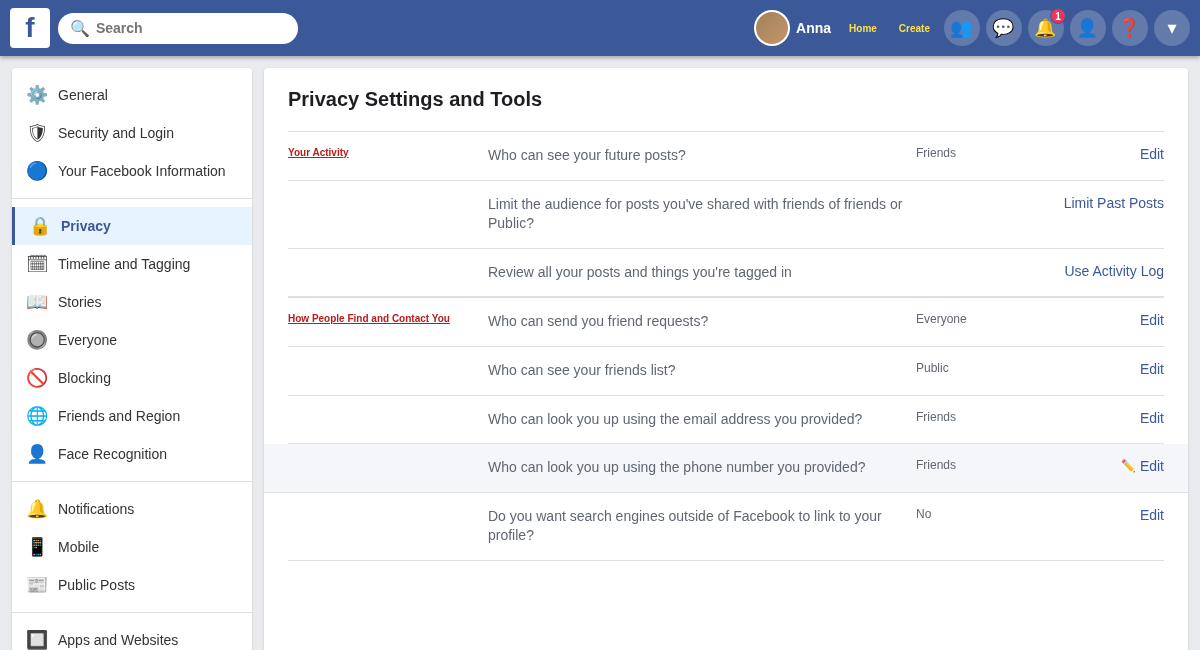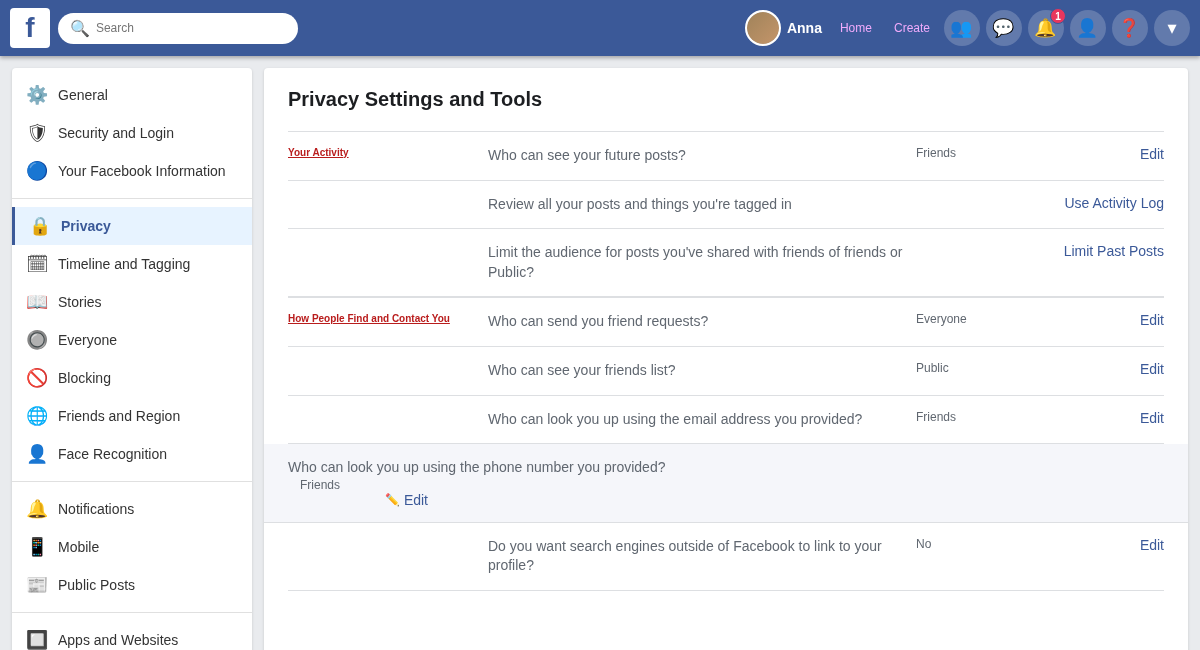--- a/index.html
+++ b/index.html
@@ -31,41 +31,41 @@
     .search-bar {
       display: flex; align-items: center;
       background: #fff;
       border-radius: 20px;
       padding: 6px 12px;
       width: 240px;
       margin-right: auto;
     }
     .search-bar input {
       border: none; outline: none; background: transparent;
-      font-size: 12px; color: #0c4a6e; width: 100%;
+      font-size: 14px; color: #0c4a6e; width: 100%; font-weight: bold;
     }
     .search-icon-nav { color: #3b5998; font-size: 16px; margin-right: 6px; }
 
     .nav-right {
       display: flex; align-items: center; gap: 6px;
     }
     .nav-avatar {
       width: 36px; height: 36px; border-radius: 50%;
       background: #ccc; overflow: hidden;
       display: flex; align-items: center; justify-content: center;
       border: 2px solid #fff;
     }
     .nav-avatar-inner {
       width: 100%; height: 100%;
       background: linear-gradient(135deg, #a0835a 0%, #c4956a 100%);
       border-radius: 50%;
     }
     .nav-username { color: #fff; font-weight: 600; font-size: 14px; margin-right: 4px; }
     .nav-btn {
-      color: #f0abfc; font-weight: 400; font-size: 12px; padding: 0 8px; cursor: pointer;
+      color: #fde047; font-weight: 700; font-size: 10px; padding: 0 8px; cursor: pointer;
     }
     .nav-icon-btn {
       width: 36px; height: 36px; border-radius: 50%;
       background: rgba(255,255,255,0.2);
       display: flex; align-items: center; justify-content: center;
       color: #fff; font-size: 18px; cursor: pointer; position: relative;
     }
     .badge {
       position: absolute; top: -2px; right: -2px;
       background: #e8365d; color: #fff; font-size: 10px; font-weight: 700;
@@ -123,21 +123,21 @@
 
     
     .settings-section {
       border-top: 1px solid #dddfe2;
     }
     .settings-row {
       display: flex; align-items: flex-start;
       border-bottom: 1px solid #dddfe2;
       padding: 14px 0;
     }
-    .settings-row.highlighted { background: #f5f6fa; margin: 0 -24px; padding: 14px 24px; flex-direction: column; }
+    .settings-row.highlighted { background: #f5f6fa; margin: 0 -24px; padding: 14px 24px; }
     .section-label {
       width: 200px; flex-shrink: 0;
       font-size: 10px; font-weight: 700; color: #b91c1c;
       padding-right: 20px;
       line-height: 1.4;
       text-decoration: underline;
     }
     .row-description {
       flex: 1; color: #606770; font-size: 14px; line-height: 1.4;
     }
@@ -271,29 +271,29 @@
 
     <div class="settings-section">
       <div class="settings-row">
         <div class="section-label">Your Activity</div>
         <div class="row-description">Who can see your future posts?</div>
         <div class="row-value">Friends</div>
         <div class="row-action"><a class="edit-link">Edit</a></div>
       </div>
       <div class="settings-row">
         <div class="section-label"></div>
+        <div class="row-description">Limit the audience for posts you've shared with friends of friends or Public?</div>
+        <div class="row-value"></div>
+        <div class="row-action"><a class="edit-link">Limit Past Posts</a></div>
+      </div>
+      <div class="settings-row">
+        <div class="section-label"></div>
         <div class="row-description">Review all your posts and things you're tagged in</div>
         <div class="row-value"></div>
         <div class="row-action"><a class="edit-link">Use Activity Log</a></div>
-      </div>
-      <div class="settings-row">
-        <div class="section-label"></div>
-        <div class="row-description">Limit the audience for posts you've shared with friends of friends or Public?</div>
-        <div class="row-value"></div>
-        <div class="row-action"><a class="edit-link">Limit Past Posts</a></div>
       </div>
     </div>
 
     <div class="settings-section">
       <div class="settings-row">
         <div class="section-label">How People Find and Contact You</div>
         <div class="row-description">Who can send you friend requests?</div>
         <div class="row-value">Everyone</div>
         <div class="row-action"><a class="edit-link">Edit</a></div>
       </div>

